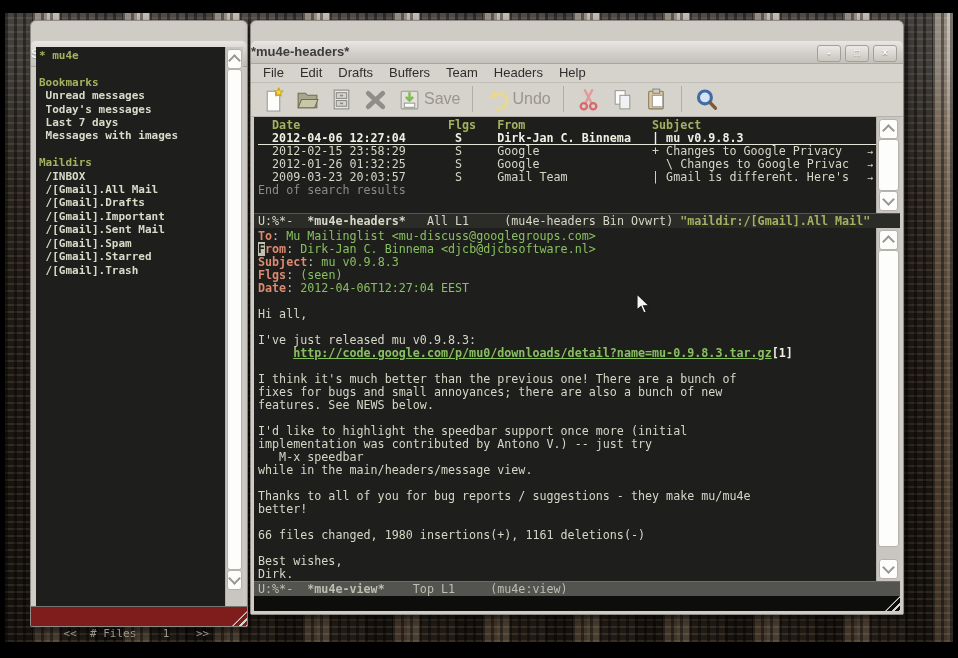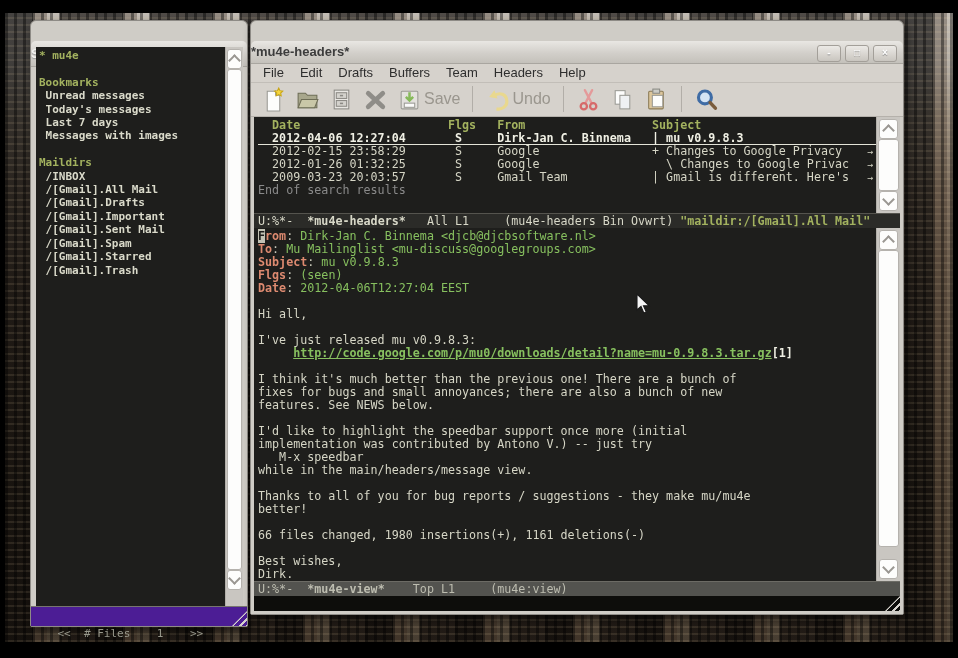--- a/index.html
+++ b/index.html
@@ -33,23 +33,23 @@
   .sb-scroll{position:absolute;top:26px;right:4px;width:17px;bottom:20px;
        background:#c9c6c1;border-left:1px solid #b2afa9;}
   .scroll-btn{position:absolute;left:1px;right:1px;height:18px;background:#fdfdfc;
        border:1px solid #b5b2ad;border-radius:3px;display:flex;align-items:center;justify-content:center;}
   .scroll-btn.up{top:2px;} .scroll-btn.down{bottom:16px;}
   .pane .scroll-btn.down{bottom:2px;}
   .chev{width:7px;height:7px;border-left:2px solid #9a9792;border-bottom:2px solid #9a9792;}
   .chev.up{transform:rotate(135deg);margin-top:3px;} .chev.down{transform:rotate(-45deg);margin-bottom:3px;}
   .scroll-thumb{position:absolute;left:1px;right:1px;top:22px;bottom:36px;background:#fdfdfc;
        border:1px solid #b5b2ad;border-radius:3px;}
-  .sb-status{position:absolute;left:0;right:0;bottom:0;height:19px;background:#4c1d95;
+  .sb-status{position:absolute;left:0;right:0;bottom:0;height:19px;background:#7f1d1d;
        border-top:1px solid #77756f;color:#98988c;font:11px/18px "DejaVu Sans Mono",monospace;
-       white-space:pre;}
+       padding-left:6px;white-space:pre;}
   .grip{position:absolute;right:0;bottom:0;width:15px;height:15px;
        background:repeating-linear-gradient(135deg,#d6d3cd 0 2px,rgba(0,0,0,0) 2px 5px);
        clip-path:polygon(100% 0,100% 100%,0 100%);}
   
   .mu4e{left:250px;top:20px;width:652px;height:593px;display:flex;flex-direction:column;}
   .menubar{height:21px;background:#d6d2cc;display:flex;align-items:center;padding-left:4px;}
   .menu-item{font-size:13px;color:#2e2e2e;padding:1px 8px;}
   .toolbar{height:38px;background:#d6d2cc;border-top:1px solid #c2beb8;border-bottom:1px solid #b5b1ab;
        display:flex;align-items:center;padding-left:10px;gap:9px;}
   .tool{display:flex;align-items:center;gap:2px;}
@@ -245,22 +245,22 @@
         <div class="scroll-btn down">
             <span class="chev down"></span>
           </div>
       </div>
     </div>
 
     <div class="modeline active" id="ml1"><span>U:%*-  </span><span class="b">*mu4e-headers*</span><span>   All L1     (mu4e-headers Bin Ovwrt) </span><span class="g">"maildir:/[Gmail].All Mail"</span></div>
 
     <div class="pane view">
       <div class="buffer" id="msg-buffer">
+          <div class="msg-line"><span class="fl">To</span><span class="fcolon">: </span><span class="fv">Mu Mailinglist &lt;mu-discuss@googlegroups.com&gt;</span></div>
           <div class="msg-line"><span class="fl"><span class="cur">F</span>rom</span><span class="fcolon">: </span><span class="fv">Dirk-Jan C. Binnema &lt;djcb@djcbsoftware.nl&gt;</span></div>
-          <div class="msg-line"><span class="fl">To</span><span class="fcolon">: </span><span class="fv">Mu Mailinglist &lt;mu-discuss@googlegroups.com&gt;</span></div>
           <div class="msg-line"><span class="fl">Subject</span><span class="fcolon">: </span><span class="fv">mu v0.9.8.3</span></div>
           <div class="msg-line"><span class="fl">Flgs</span><span class="fcolon">: </span><span class="fv">(seen)</span></div>
           <div class="msg-line"><span class="fl">Date</span><span class="fcolon">: </span><span class="fv">2012-04-06T12:27:04 EEST</span></div>
           <div class="msg-line"> </div>
           <div class="msg-line">Hi all,</div>
           <div class="msg-line"> </div>
           <div class="msg-line">I've just released mu v0.9.8.3:</div>
           <div class="msg-line"><span>     </span><span class="url">http://code.google.com/p/mu0/downloads/detail?name=mu-0.9.8.3.tar.gz</span><span class="ref">[1]</span></div>
           <div class="msg-line"> </div>
           <div class="msg-line">I think it's much better than the previous one! There are a bunch of</div>

